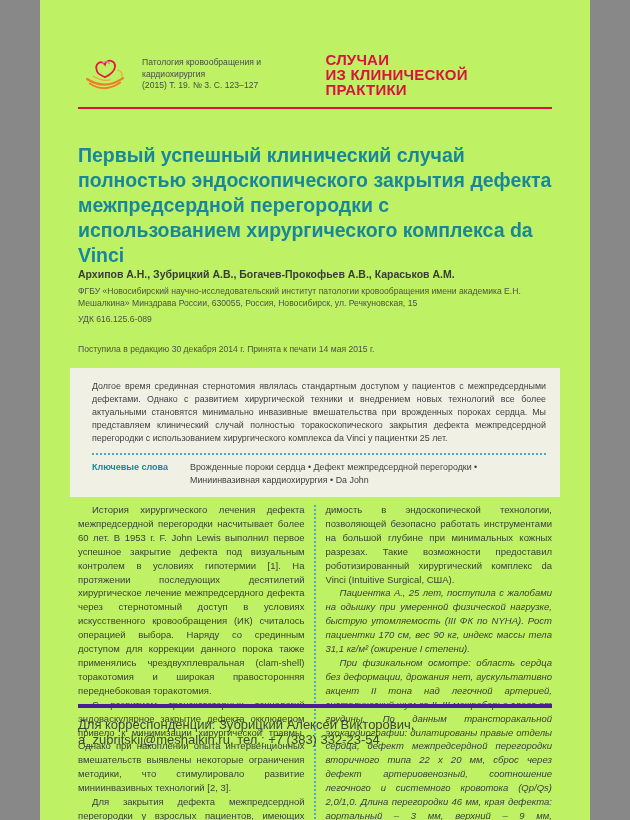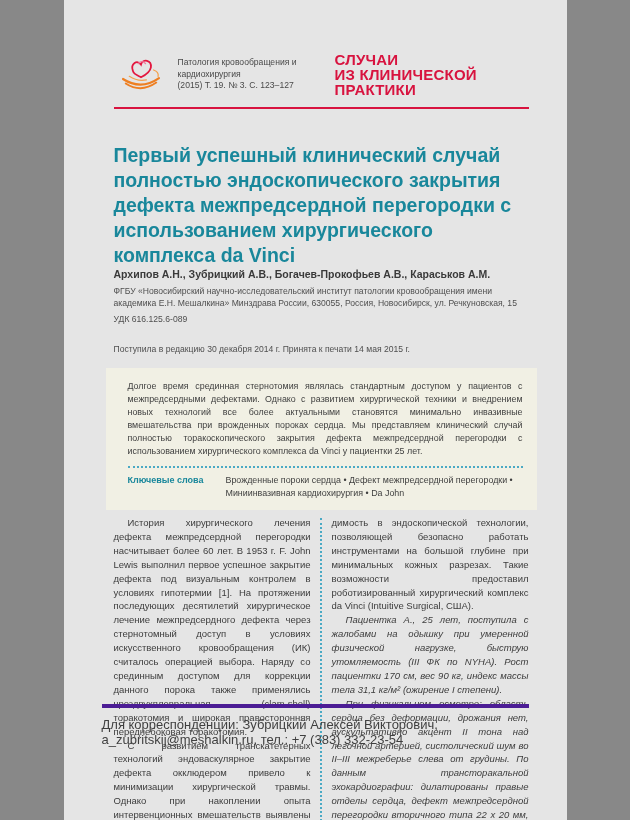--- a/index.html
+++ b/index.html
@@ -1,19 +1,19 @@
 <!DOCTYPE html>
 <html lang="ru"><head>
 <meta charset="utf-8">
 <style>
   * { margin:0; padding:0; box-sizing:border-box; }
   body { background:#888; font-family:"Liberation Sans", sans-serif; }
   .page {
-    width:503px; height:820px; background:#e5e5e5; margin:0 auto;
-    position:relative; color:#3c3c3c; overflow:hidden;padding-left:12px;
+    width:550px; height:820px; background:#bef264; margin:0 auto;
+    position:relative; color:#3c3c3c; overflow:hidden;
   }
   .content { padding:52px 38px 0 38px; }
 
   
   .header { display:flex; align-items:center; }
   .logo-wrap { width:54px; height:45px; flex:0 0 auto; }
   .journal-info { margin-left:10px; font-size:8.6px; line-height:11.5px; color:#4a4a4a; }
   .section-label {
     margin-left:auto; text-align:left; color:#d8133f; font-weight:bold;
     font-size:15px; line-height:15px; text-transform:uppercase; letter-spacing:.2px;

